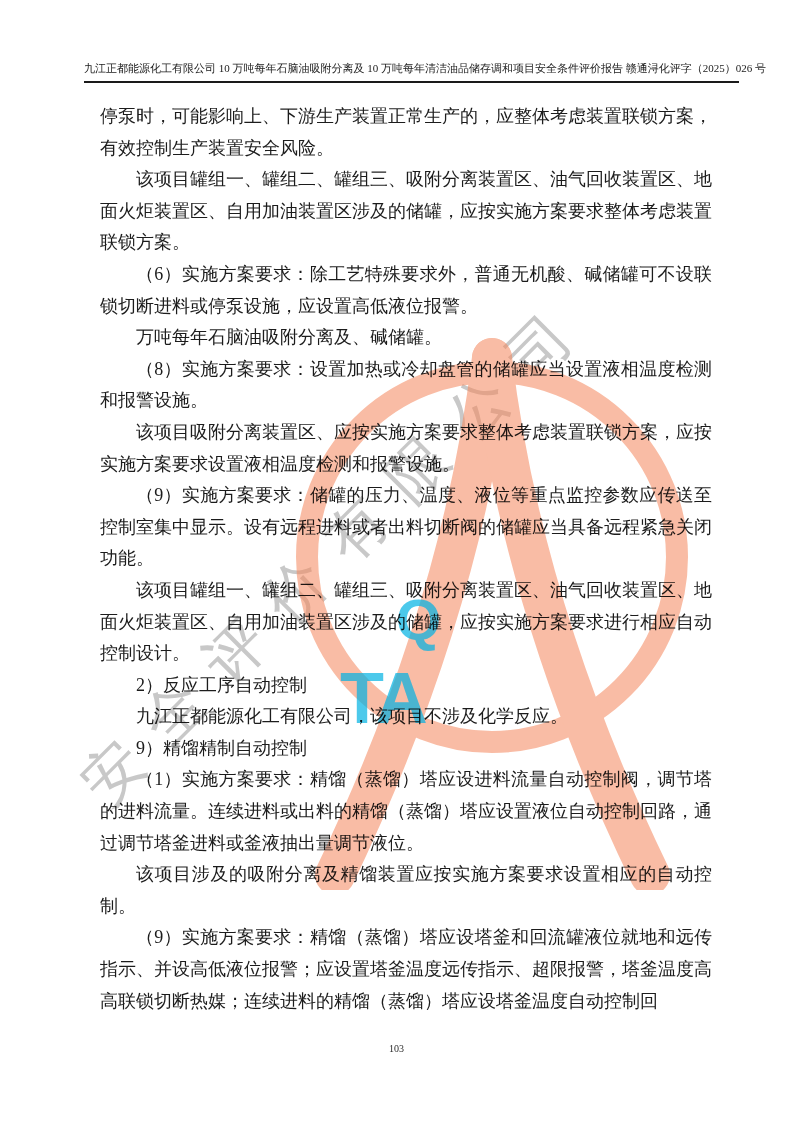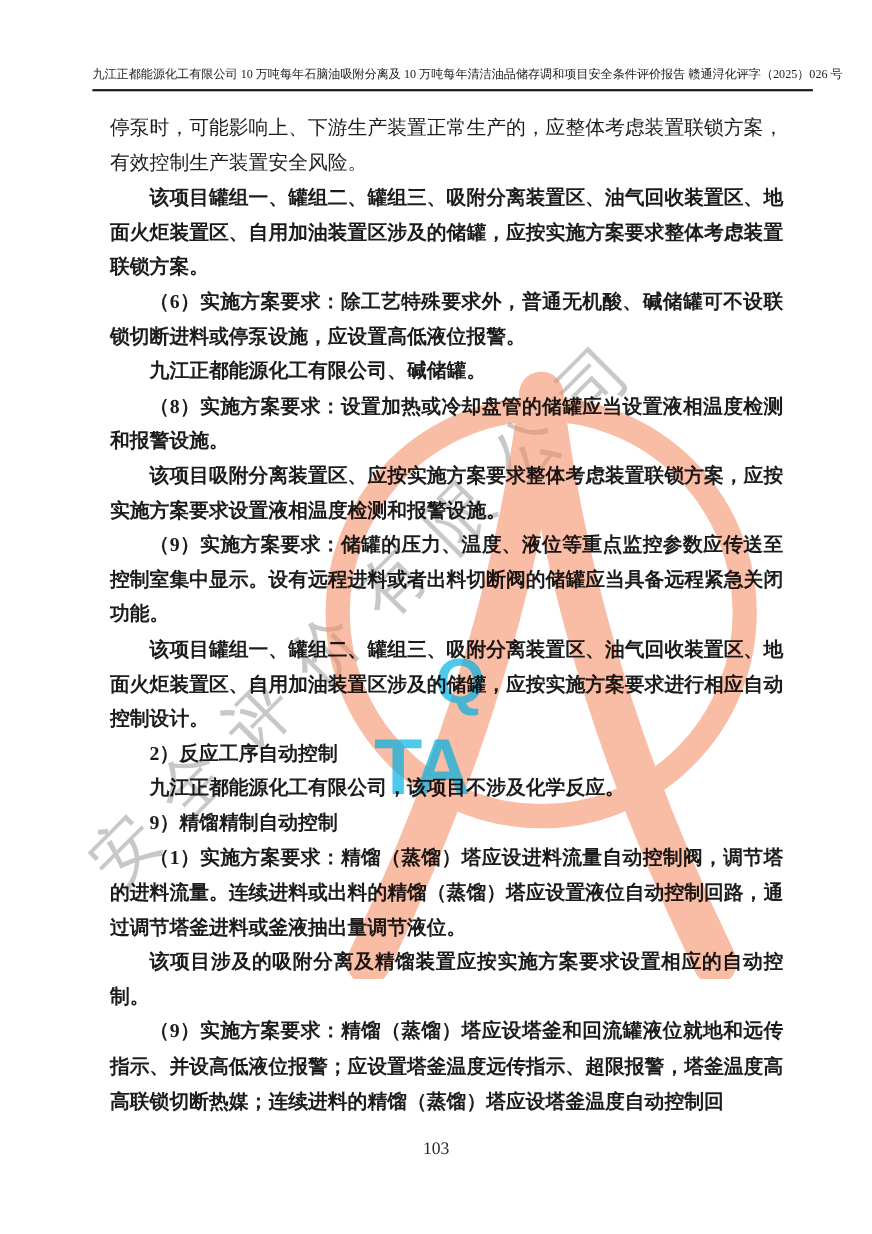--- a/index.html
+++ b/index.html
@@ -32,29 +32,29 @@
     left: 100px;
     top: 101px;
     width: 612px;
     font-size: 18px;
     line-height: 31.6px;
     text-align: justify;
     color: #1c1c1c;
     z-index: 1;
   }
   .content p { margin: 0; }
-  .content p.indent { text-indent: 2em; font-weight: bold; }
+  .content p.indent { text-indent: 2em; }
   
   .page-footer {
     position: absolute;
     bottom: 68px;
     left: 0;
     width: 100%;
     text-align: center;
-    font-size: 16px;
+    font-size: 10px;
     color: #2a2a2a;
     z-index: 1;
   }
   
   .watermark {
     position: absolute;
     inset: 0;
     z-index: 5;
     pointer-events: none;
     mix-blend-mode: multiply;
@@ -107,21 +107,21 @@
 
 <div class="page">
 
   <div class="page-header">九江正都能源化工有限公司 10 万吨每年石脑油吸附分离及 10 万吨每年清洁油品储存调和项目安全条件评价报告  赣通浔化评字（2025）026 号</div>
 
   <div class="content">
 
   <p>停泵时，可能影响上、下游生产装置正常生产的，应整体考虑装置联锁方案，有效控制生产装置安全风险。</p>
       <p class="indent">该项目罐组一、罐组二、罐组三、吸附分离装置区、油气回收装置区、地面火炬装置区、自用加油装置区涉及的储罐，应按实施方案要求整体考虑装置联锁方案。</p>
       <p class="indent">（6）实施方案要求：除工艺特殊要求外，普通无机酸、碱储罐可不设联锁切断进料或停泵设施，应设置高低液位报警。</p>
-      <p class="indent">九江正都能源化工有限公司、碱储罐。</p>
+      <p class="indent">万吨每年石脑油吸附分离及、碱储罐。</p>
       <p class="indent">（8）实施方案要求：设置加热或冷却盘管的储罐应当设置液相温度检测和报警设施。</p>
       <p class="indent">该项目吸附分离装置区、应按实施方案要求整体考虑装置联锁方案，应按实施方案要求设置液相温度检测和报警设施。</p>
       <p class="indent">（9）实施方案要求：储罐的压力、温度、液位等重点监控参数应传送至控制室集中显示。设有远程进料或者出料切断阀的储罐应当具备远程紧急关闭功能。</p>
       <p class="indent">该项目罐组一、罐组二、罐组三、吸附分离装置区、油气回收装置区、地面火炬装置区、自用加油装置区涉及的储罐，应按实施方案要求进行相应自动控制设计。</p>
       <p class="indent">2）反应工序自动控制</p>
       <p class="indent">九江正都能源化工有限公司，该项目不涉及化学反应。</p>
       <p class="indent">9）精馏精制自动控制</p>
       <p class="indent">（1）实施方案要求：精馏（蒸馏）塔应设进料流量自动控制阀，调节塔的进料流量。连续进料或出料的精馏（蒸馏）塔应设置液位自动控制回路，通过调节塔釜进料或釜液抽出量调节液位。</p>
       <p class="indent">该项目涉及的吸附分离及精馏装置应按实施方案要求设置相应的自动控制。</p>
       <p class="indent">（9）实施方案要求：精馏（蒸馏）塔应设塔釜和回流罐液位就地和远传指示、并设高低液位报警；应设置塔釜温度远传指示、超限报警，塔釜温度高高联锁切断热媒；连续进料的精馏（蒸馏）塔应设塔釜温度自动控制回</p>

